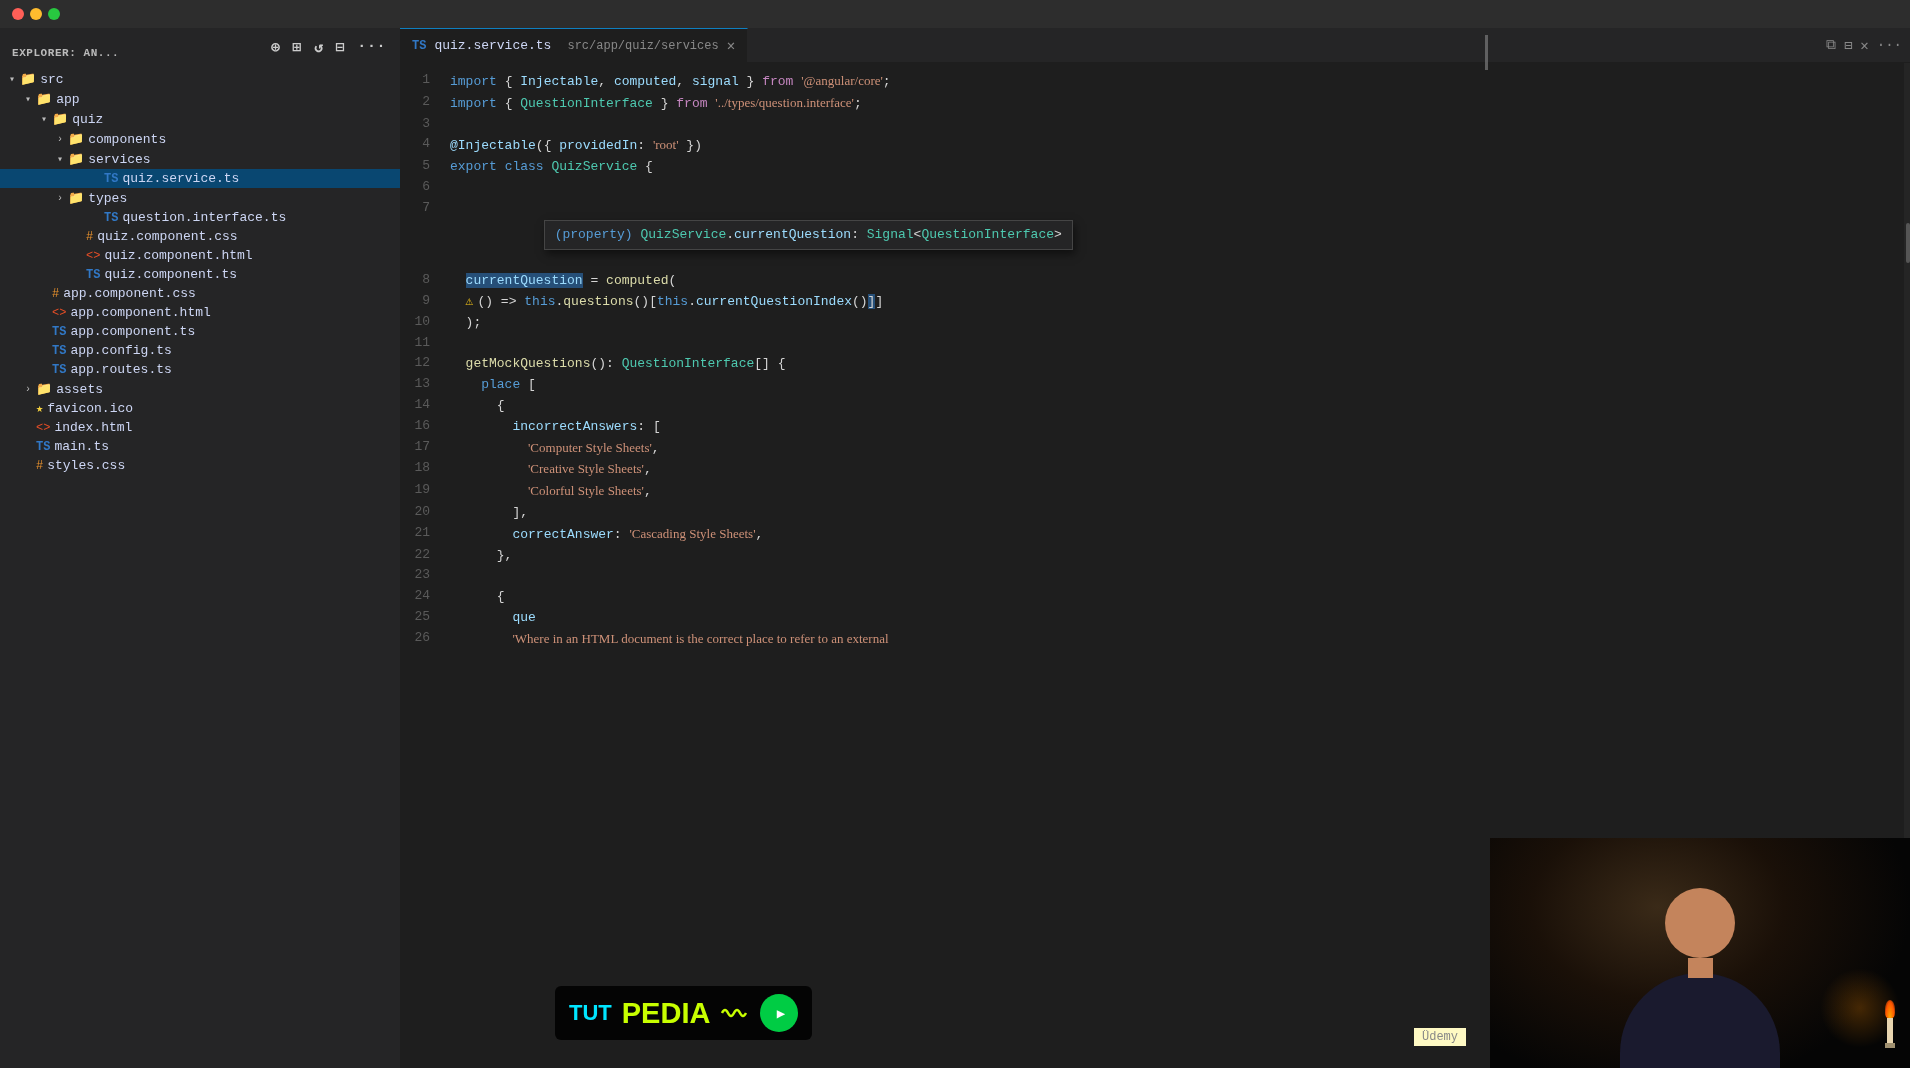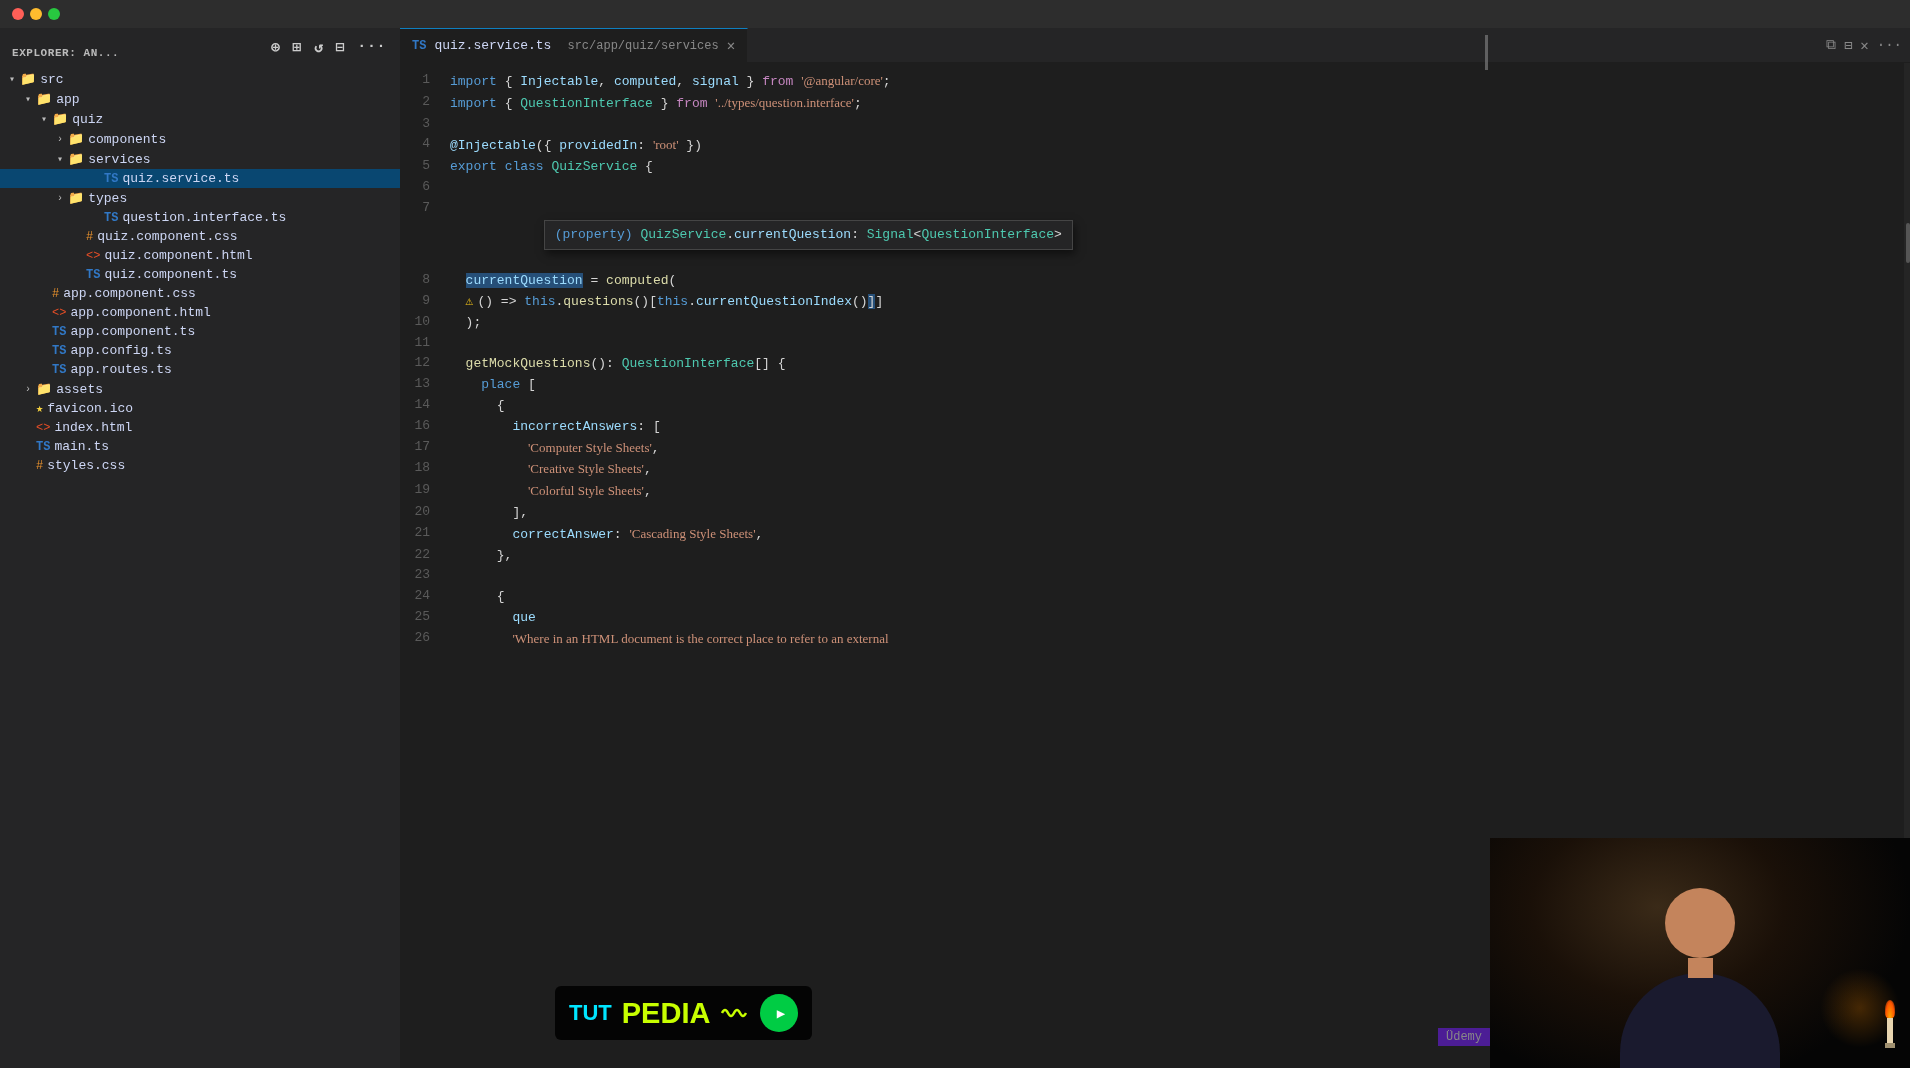--- a/index.html
+++ b/index.html
@@ -326,22 +326,22 @@
       content: '▶';
       color: white;
       font-size: 14px;
       margin-left: 3px;
     }
 
     
     .udemy-badge {
       position: fixed;
       bottom: 22px;
-      right: 420px;
-      background: #4c1d95;
+      right: 444px;
+      background: #fef9c3;
       color: #888;
       font-size: 12px;
       padding: 2px 8px;
       z-index: 150;
       margin-top: 38px;
     }
 
     
     .minimap {
       position: absolute;

